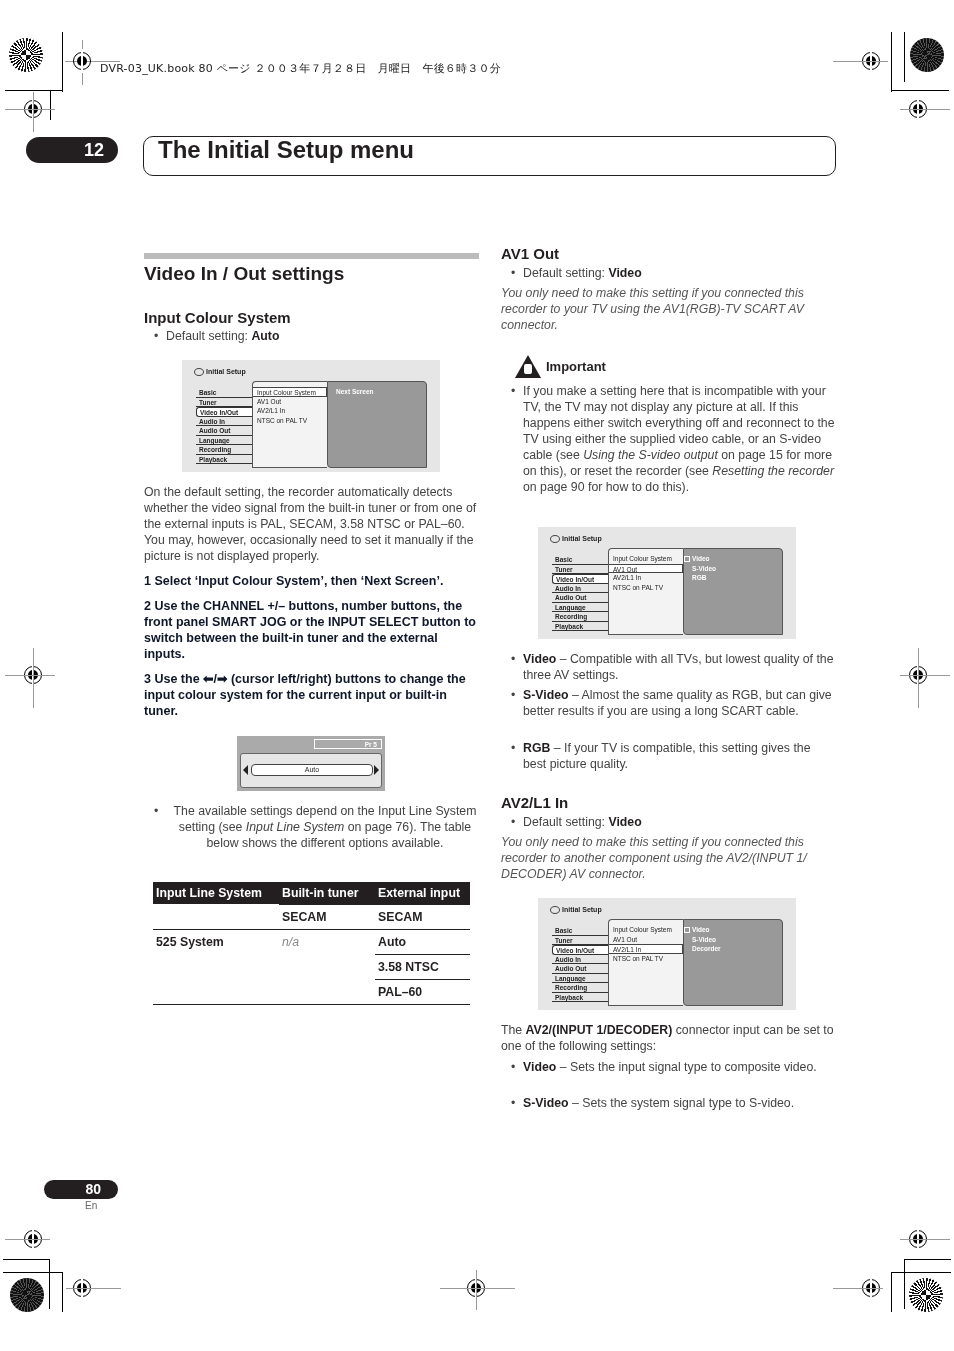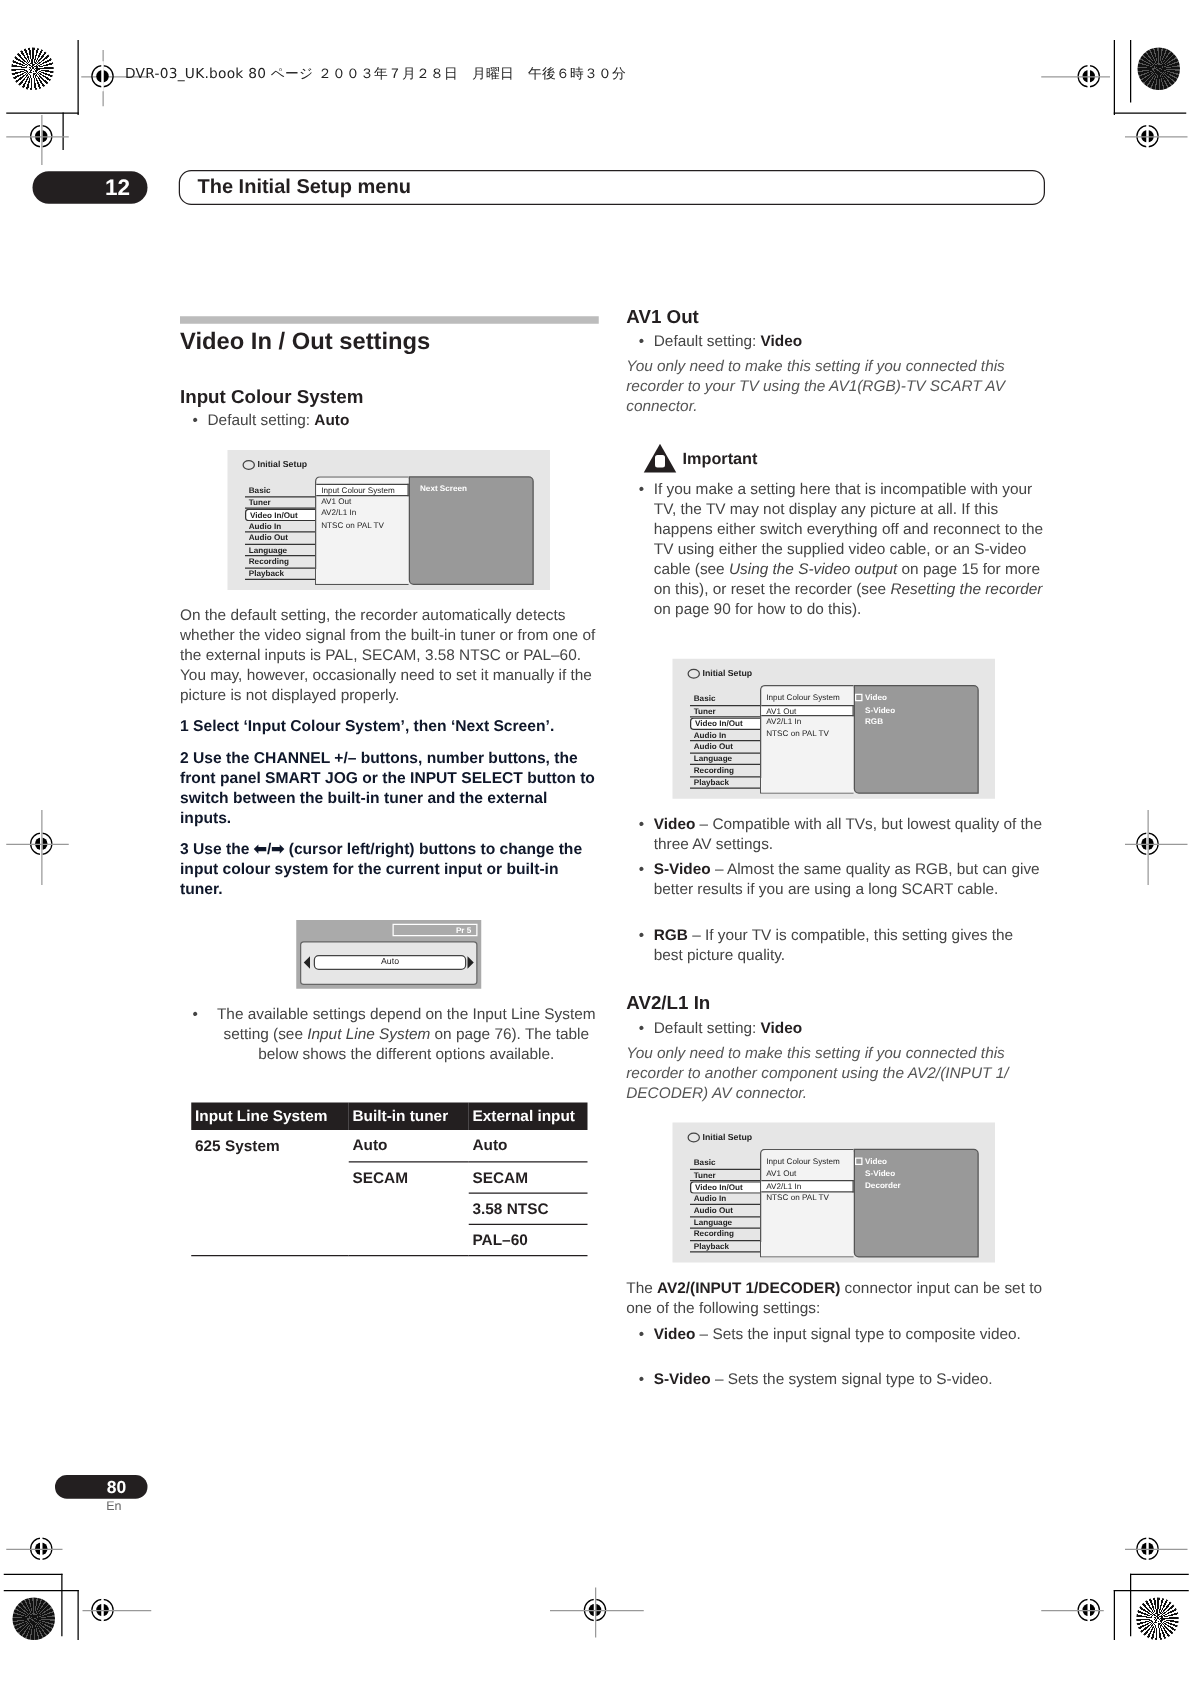--- a/index.html
+++ b/index.html
@@ -11,27 +11,27 @@
   .hline { position: absolute; height: 1px; background: #000; }
   .vline { position: absolute; width: 1px; background: #000; }
   .gline { position: absolute; background: #999; }
   .target { position: absolute; width: 18px; height: 18px; border: 1px solid #000; border-radius: 50%; }
   .target::before { content: ""; position: absolute; left: 3px; top: 3px; width: 10px; height: 10px; border-radius: 50%; background: #000; }
   .target::after { content: ""; position: absolute; left: 7px; top: -4px; width: 2px; height: 24px; background: #fff; }
   .starburst { position: absolute; width: 34px; height: 34px; border-radius: 50%;
      background: repeating-conic-gradient(#111 0deg 6deg, #fff 6deg 12deg); }
   .starburst.dark { background: repeating-conic-gradient(#111 0deg 8deg, #555 8deg 12deg); }
 
-  .print-header { left: 100px; top: 51px; font-size: 11px; color: #222; letter-spacing: 0.2px; white-space: nowrap; }
+  .print-header { left: 100px; top: 61px; font-size: 11px; color: #222; letter-spacing: 0.2px; white-space: nowrap; }
 
   
   .chap-num { left: 26px; top: 137px; width: 92px; height: 26px; background: #231f20; border-radius: 13px;
       color: #fff; font-weight: bold; font-size: 18px; text-align: right; padding-right: 14px; line-height: 26px; font-family: "Liberation Sans", sans-serif; }
-  .chap-title { left: 143px; top: 136px; width: 693px; height: 28px; border: 1px solid #231f20; border-radius: 10px;
-      font-family: "Liberation Sans", sans-serif; font-weight: bold; font-size: 16px; line-height: 26px; padding-left: 14px; }
+  .chap-title { left: 143px; top: 136px; width: 693px; height: 40px; border: 1px solid #231f20; border-radius: 10px;
+      font-family: "Liberation Sans", sans-serif; font-weight: bold; font-size: 24px; line-height: 26px; padding-left: 14px; }
 
   .section-bar { left: 144px; top: 253px; width: 335px; height: 6px; background: #bcbcbc; }
   h1.sec { position: absolute; left: 144px; top: 263px; font-family: "Liberation Sans", sans-serif; font-size: 19px; font-weight: bold; }
   h2.sub { position: absolute; font-family: "Liberation Sans", sans-serif; font-size: 15px; font-weight: bold; }
 
   .txt { position: absolute; font-family: "Liberation Sans", sans-serif; font-size: 12.3px; line-height: 16px; color: #444; }
   .txt b { color: #231f20; }
   .italic-note { font-style: italic; color: #555; }
   .bullet { position: absolute; font-family: "Liberation Sans", sans-serif; font-size: 12.3px; line-height: 16px; color: #444; padding-left: 22px; }
   .bullet::before { content: "•"; position: absolute; left: 10px; top: 0; color: #444; }
@@ -180,29 +180,29 @@
 
 <table class="opt">
   <thead>
     <tr>
       <th style="width:126px;">Input Line System</th>
       <th style="width:96px;">Built-in tuner</th>
       <th>External input</th>
     </tr>
   </thead>
   <tbody>
-    <tr>
-      <td>625 System</td>
-      <td>Auto</td>
-      <td>Auto</td>
-    </tr>
     <tr class="rule">
       <td></td>
       <td class="r">SECAM</td>
       <td class="r">SECAM</td>
+    </tr>
+    <tr class="group">
+      <td>525 System</td>
+      <td class="na">n/a</td>
+      <td>Auto</td>
     </tr>
     <tr class="rule">
       <td></td>
       <td></td>
       <td class="r">3.58 NTSC</td>
     </tr>
     <tr class="rule last">
       <td></td>
       <td></td>
       <td class="r">PAL–60</td>

